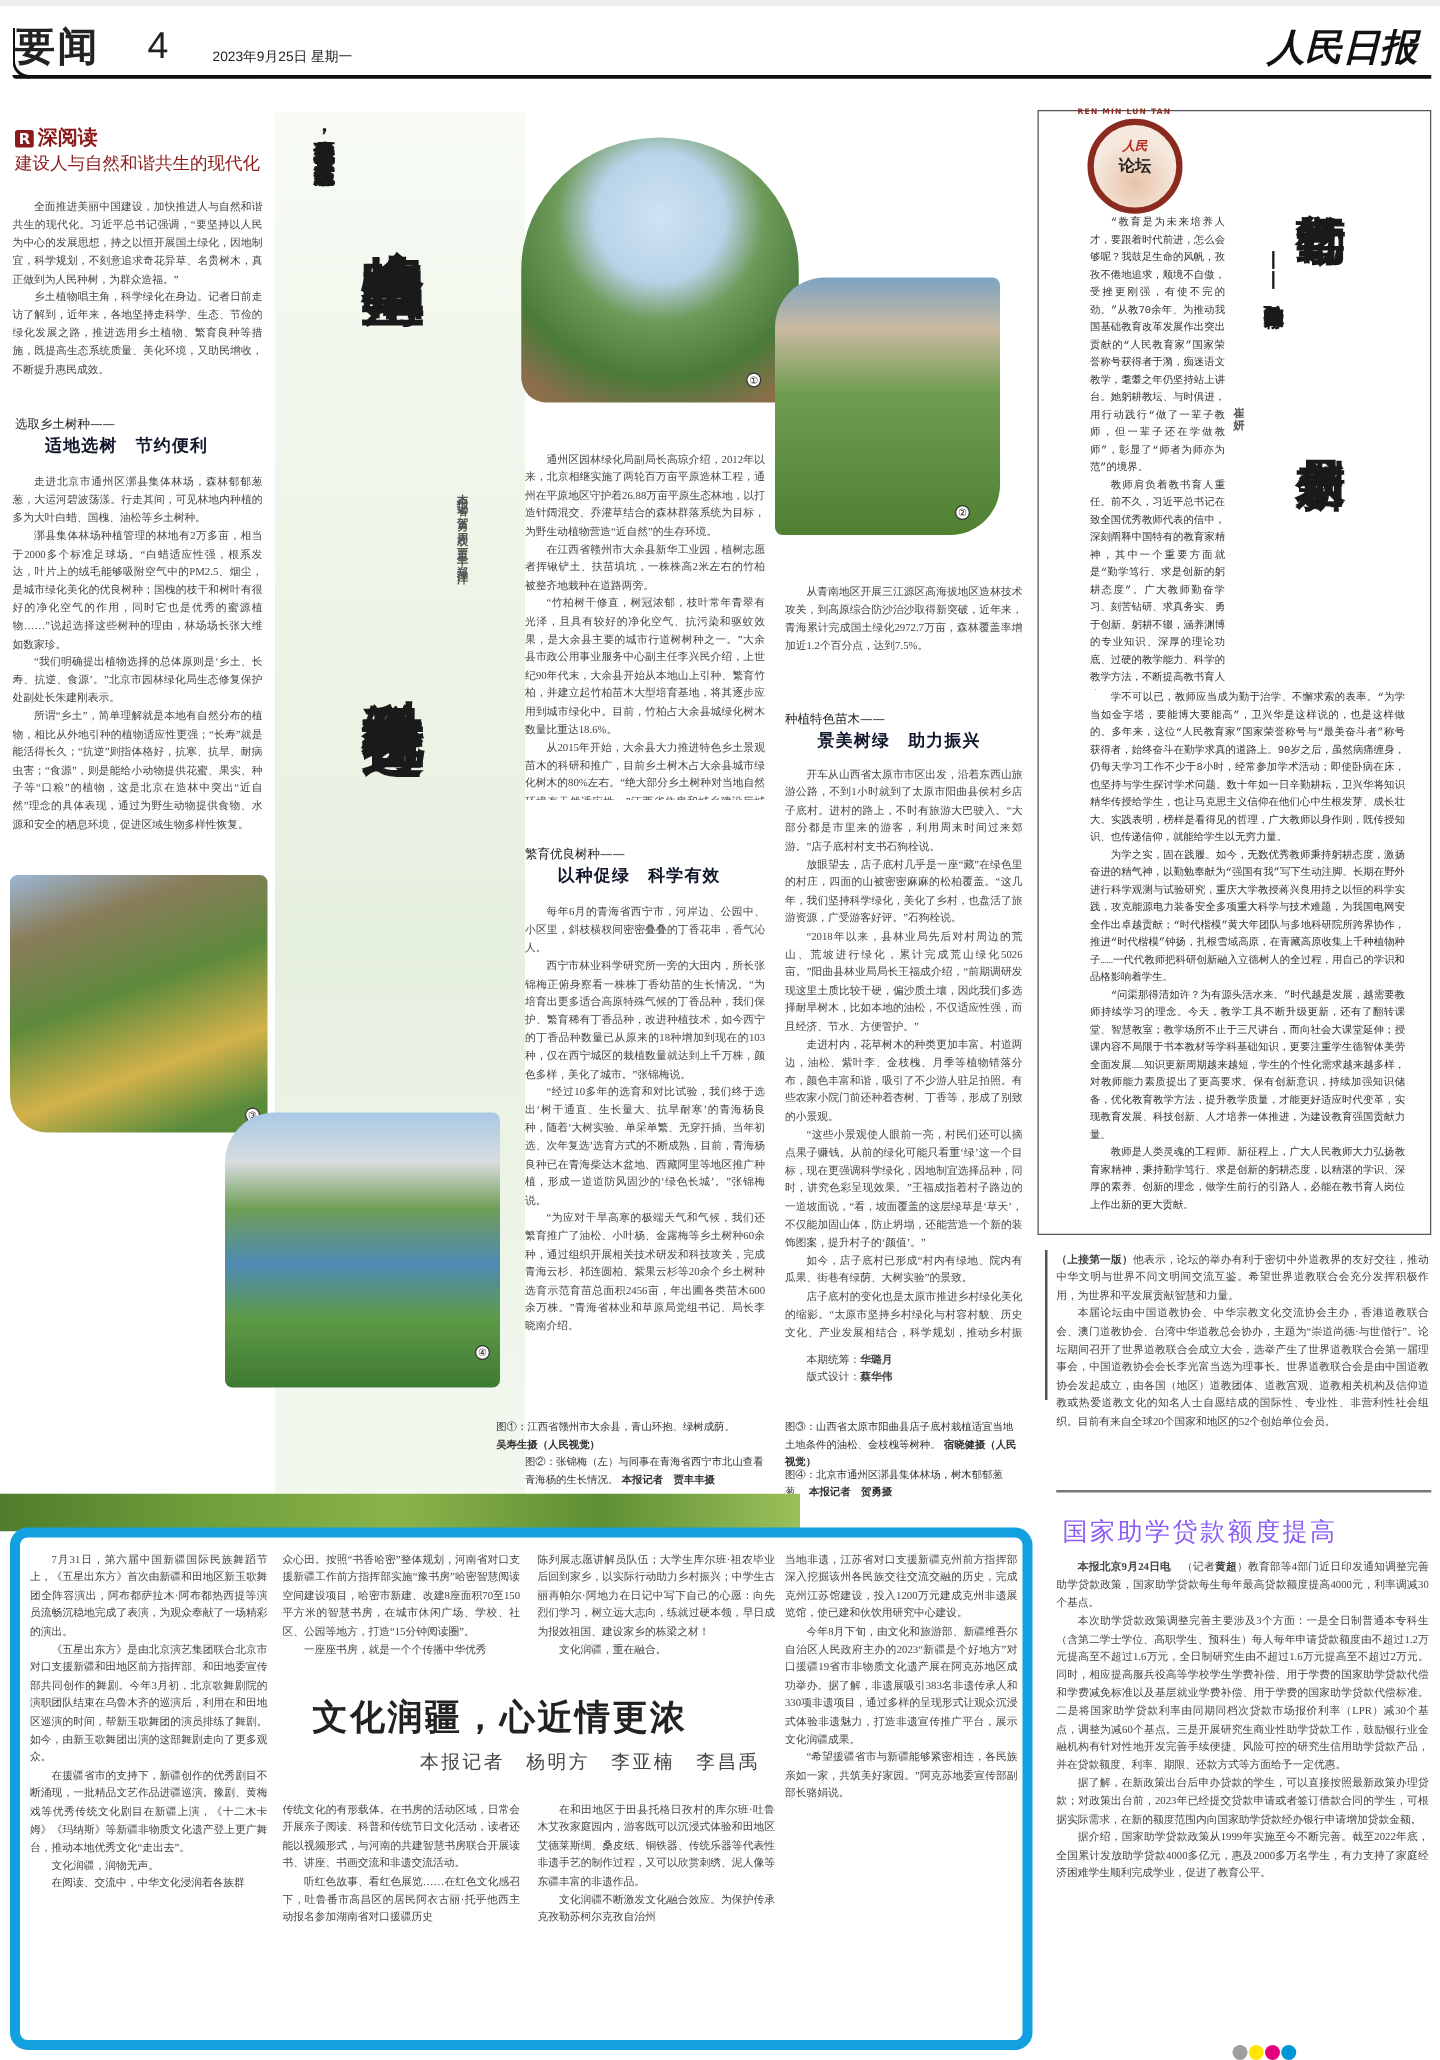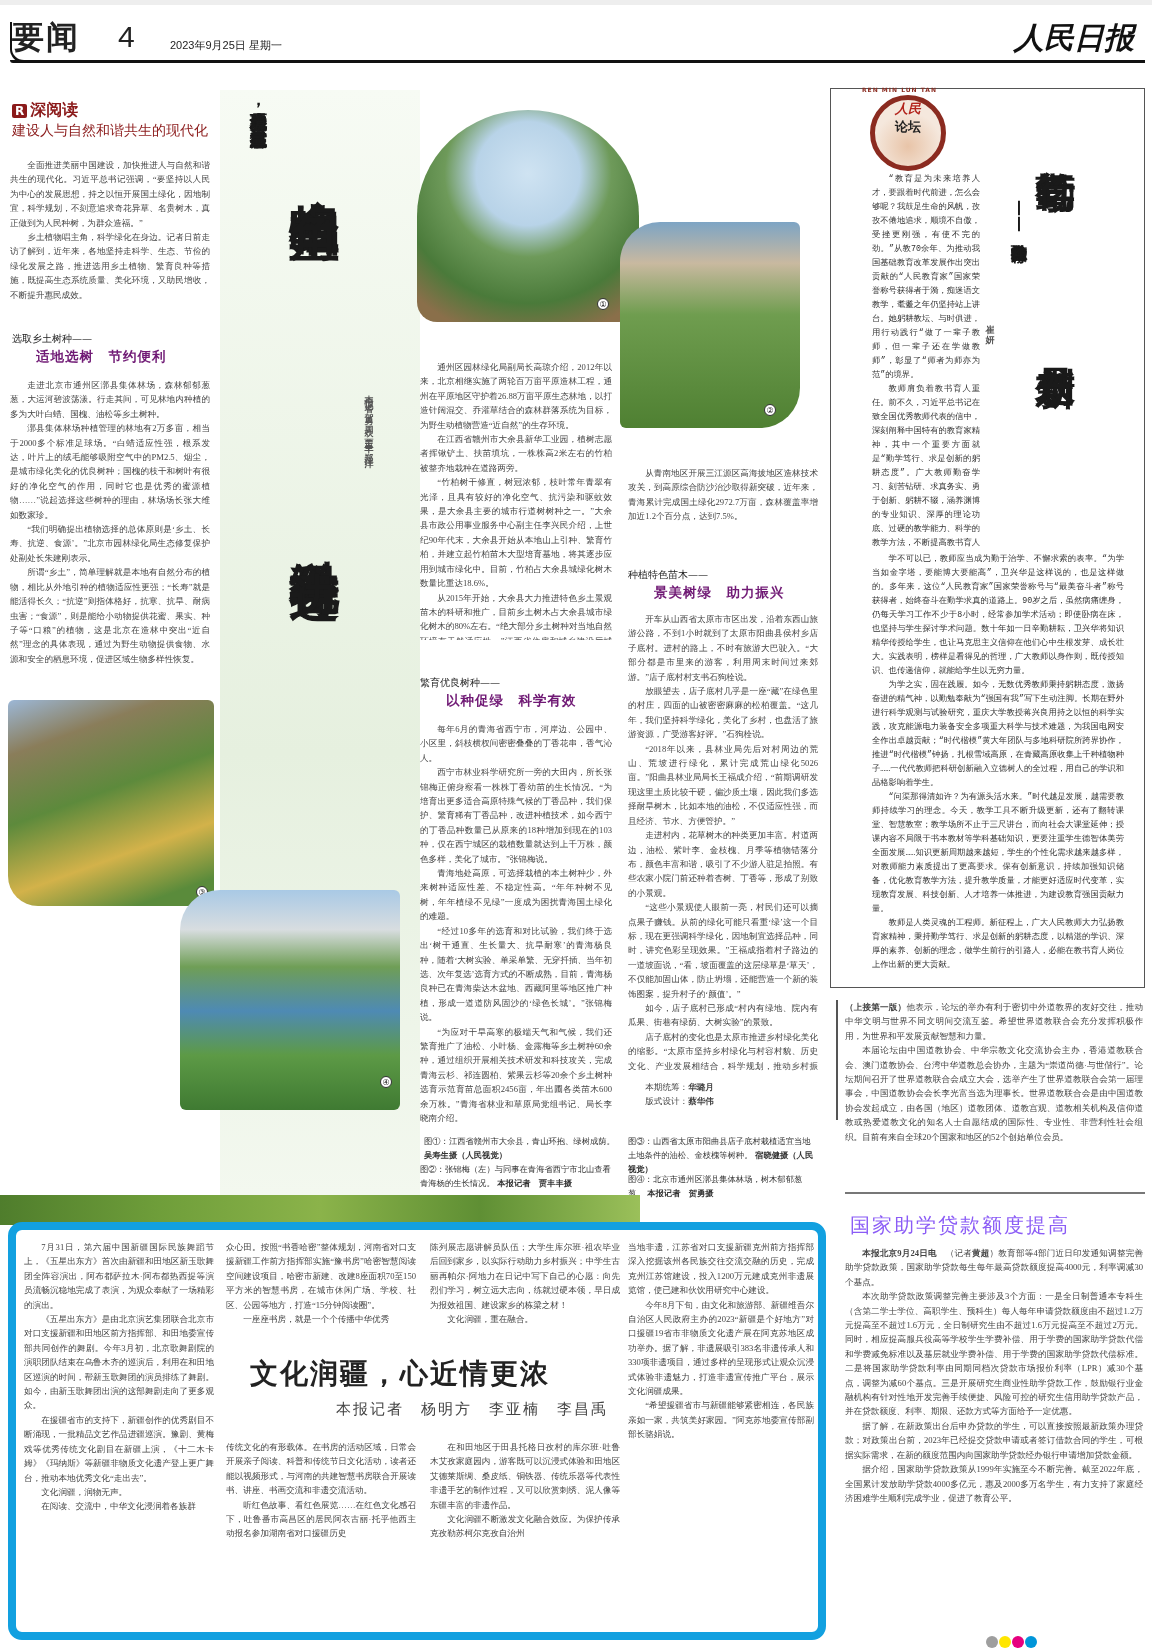--- a/index.html
+++ b/index.html
@@ -11,32 +11,32 @@
 .mast{left:12px;top:16px;font-family:"DejaVu Sans","Liberation Sans",sans-serif;font-size:32px;font-weight:bold;color:#222;letter-spacing:2px}
 .pagenum{left:118px;top:20px;font-family:"Liberation Sans",sans-serif;font-size:30px;color:#222}
 .date{left:170px;top:38px;font-size:11px;font-family:"Liberation Sans",sans-serif;color:#222}
 .logo{right:18px;top:18px;font-family:"DejaVu Serif",serif;font-size:30px;font-style:italic;font-weight:bold;color:#111}
 .rule{left:10px;top:60px;width:1135px;height:3px;background:#111;border-radius:0 0 0 14px}
 .rulecurve{left:10px;top:22px;width:14px;height:41px;border-left:2px solid #111;border-bottom:3px solid #111;border-radius:0 0 0 14px}
 .deep-title{left:12px;top:100px;color:#8b1a1a;font-family:"DejaVu Sans",sans-serif;font-weight:bold;font-size:16px}
 .deep-badge{display:inline-block;background:#8b1a1a;color:#fff;font-size:12px;padding:0 3px;margin-right:3px;border-radius:2px}
 .deep-sub{left:12px;top:122px;color:#8b1a1a;font-family:"DejaVu Sans",sans-serif;font-size:14px}
 .sechead{font-family:"DejaVu Serif",serif;font-size:10px;color:#222}
-.secmain{font-family:"DejaVu Sans",sans-serif;font-size:13.5px;font-weight:bold;color:#701a75;letter-spacing:1px}
+.secmain{font-family:"DejaVu Sans",sans-serif;font-size:13.5px;font-weight:bold;color:#0f172a;letter-spacing:1px}
 .vtitle{writing-mode:vertical-rl;font-family:"DejaVu Sans",sans-serif;font-weight:bold;color:#1a1a1a}
 .green-bg{left:220px;top:90px;width:200px;height:1105px;background:linear-gradient(180deg,#f7fbf4,#e6f0df 60%,#f3f8ef)}
 .p1{left:417px;top:110px;width:222px;height:212px;border-radius:50% 50% 20px 20px;background:radial-gradient(circle at 50% 30%,#cfe3f2 0%,#b8d3e8 28%,#6e9a5a 45%,#4a7a3a 70%,#8a6f4a 90%)}
 .p2{left:620px;top:222px;width:180px;height:206px;border-radius:40px 6px 40px 6px;background:linear-gradient(180deg,#7da4c4 0%,#c9b9a0 20%,#6f9d4f 45%,#4f8032 100%)}
 .p3{left:8px;top:700px;width:206px;height:206px;border-radius:6px 6px 6px 30px;background:linear-gradient(160deg,#9cb7d6 0%,#8a7d5a 20%,#5d8a3c 45%,#d3b24a 70%,#5a8b3b 90%)}
 .p4{left:180px;top:890px;width:220px;height:220px;border-radius:40px 6px 6px 6px;background:linear-gradient(180deg,#a9c9e5 0%,#d8dde0 18%,#6f9e56 35%,#4e8ab4 55%,#5d9a46 75%,#3f7a32 100%)}
 .tree-top{left:0;top:1195px;width:640px;height:30px;background:linear-gradient(90deg,#4f7d2c,#6f9e3a,#8bb34a,#5f8f34,#9bc05a)}
 .circlenum{width:12px;height:12px;border-radius:50%;background:#fff;border:1px solid #333;font-size:8px;text-align:center;line-height:11px;color:#222;font-family:"DejaVu Sans",sans-serif}
 .forum{left:830px;top:88px;width:315px;height:900px;border:1.5px solid #555}
 .forum-logo{left:870px;top:95px;width:76px;height:76px;border-radius:50%;border:5px solid #8b2b20;background:radial-gradient(circle at 50% 70%,#e8c4a8 0%,#f5e8dd 60%);text-align:center}
-.forum-logo-ren{display:block;font-style:italic;font-weight:bold;color:#b3241c;font-size:13px;}
+.forum-logo-ren{display:block;font-style:italic;font-weight:bold;color:#b3241c;font-size:10px;margin-top:10px}
 .forum-logo-lt{display:block;font-weight:bold;color:#222;font-size:13px;font-family:"DejaVu Sans",sans-serif}
 .forum-txt{font-family:Liberation Mono, monospace;font-size:8.3px;line-height:14px;color:#333;text-align:justify;overflow:hidden}
 .forum-txt p{text-indent:2em}
 .blue-panel{left:8px;top:1222px;width:818px;height:418px;border:8px solid #12a0e0;border-radius:14px;background:#fff}
 .loan-title{left:850px;top:1212px;font-family:"DejaVu Sans",sans-serif;font-size:20px;color:#8b5cf6;letter-spacing:2px}
 .hr{height:2px;background:#777}
 .dots{left:986px;top:1633px}
 .dot{display:inline-block;width:12px;height:12px;border-radius:50%;margin-right:1px}
 .caption{font-family:"DejaVu Serif",serif;font-size:8.3px;line-height:14px;color:#333}
 .caption b{font-family:"DejaVu Sans",sans-serif}
@@ -90,21 +90,20 @@
   <p>在江西省赣州市大余县新华工业园，植树志愿者挥锹铲土、扶苗填坑，一株株高2米左右的竹柏被整齐地栽种在道路两旁。</p>
   <p>“竹柏树干修直，树冠浓郁，枝叶常年青翠有光泽，且具有较好的净化空气、抗污染和驱蚊效果，是大余县主要的城市行道树树种之一。”大余县市政公用事业服务中心副主任李兴民介绍，上世纪90年代末，大余县开始从本地山上引种、繁育竹柏，并建立起竹柏苗木大型培育基地，将其逐步应用到城市绿化中。目前，竹柏占大余县城绿化树木数量比重达18.6%。</p>
   <p>从2015年开始，大余县大力推进特色乡土景观苗木的科研和推广，目前乡土树木占大余县城市绿化树木的80%左右。“绝大部分乡土树种对当地自然环境有天然适应性。”江西省住房和城乡建设厅城市建设处高级工程师吴剑平说。</p>
 </div>
 
 <div class="abs sechead" style="left:420px;top:676px">繁育优良树种——</div>
 <div class="abs secmain" style="left:446px;top:692px">以种促绿　科学有效</div>
 <div class="abs txt" style="left:420px;top:722px;width:192px;height:400px">
   <p>每年6月的青海省西宁市，河岸边、公园中、小区里，斜枝横杈间密密叠叠的丁香花串，香气沁人。</p>
   <p>西宁市林业科学研究所一旁的大田内，所长张锦梅正俯身察看一株株丁香幼苗的生长情况。“为培育出更多适合高原特殊气候的丁香品种，我们保护、繁育稀有丁香品种，改进种植技术，如今西宁的丁香品种数量已从原来的18种增加到现在的103种，仅在西宁城区的栽植数量就达到上千万株，颜色多样，美化了城市。”张锦梅说。</p>
-  <p>青海地处高原，可选择栽植的本土树种少，外来树种适应性差、不稳定性高。“年年种树不见树，年年植绿不见绿”一度成为困扰青海国土绿化的难题。</p>
   <p>“经过10多年的选育和对比试验，我们终于选出‘树干通直、生长量大、抗旱耐寒’的青海杨良种，随着‘大树实验、单采单繁、无穿扦插、当年初选、次年复选’选育方式的不断成熟，目前，青海杨良种已在青海柴达木盆地、西藏阿里等地区推广种植，形成一道道防风固沙的‘绿色长城’。”张锦梅说。</p>
   <p>“为应对干旱高寒的极端天气和气候，我们还繁育推广了油松、小叶杨、金露梅等乡土树种60余种，通过组织开展相关技术研发和科技攻关，完成青海云杉、祁连圆柏、紫果云杉等20余个乡土树种选育示范育苗总面积2456亩，年出圃各类苗木600余万株。”青海省林业和草原局党组书记、局长李晓南介绍。</p>
 </div>
 
 <div class="abs txt" style="left:628px;top:466px;width:190px;height:60px">
   <p>从青南地区开展三江源区高海拔地区造林技术攻关，到高原综合防沙治沙取得新突破，近年来，青海累计完成国土绿化2972.7万亩，森林覆盖率增加近1.2个百分点，达到7.5%。</p>
 </div>
 <div class="abs sechead" style="left:628px;top:568px">种植特色苗木——</div>
 <div class="abs secmain" style="left:654px;top:584px">景美树绿　助力振兴</div>
 <div class="abs txt" style="left:628px;top:612px;width:190px;height:462px">
@@ -114,21 +113,21 @@
   <p>走进村内，花草树木的种类更加丰富。村道两边，油松、紫叶李、金枝槐、月季等植物错落分布，颜色丰富和谐，吸引了不少游人驻足拍照。有些农家小院门前还种着杏树、丁香等，形成了别致的小景观。</p>
   <p>“这些小景观使人眼前一亮，村民们还可以摘点果子赚钱。从前的绿化可能只看重‘绿’这一个目标，现在更强调科学绿化，因地制宜选择品种，同时，讲究色彩呈现效果。”王福成指着村子路边的一道坡面说，“看，坡面覆盖的这层绿草是‘草天’，不仅能加固山体，防止坍塌，还能营造一个新的装饰图案，提升村子的‘颜值’。”</p>
   <p>如今，店子底村已形成“村内有绿地、院内有瓜果、街巷有绿荫、大树实验”的景致。</p>
   <p>店子底村的变化也是太原市推进乡村绿化美化的缩影。“太原市坚持乡村绿化与村容村貌、历史文化、产业发展相结合，科学规划，推动乡村振兴。近3年来，太原市绿化村庄491个。”太原市规划和自然资源局国土绿化管理科科长温祺说。</p>
 </div>
 <div class="abs txt" style="left:628px;top:1080px;width:190px;height:30px">
   <p><span>本期统筹：</span><b>华璐月</b></p>
   <p><span>版式设计：</span><b>蔡华伟</b></p>
 </div>
 
-<div class="abs caption" style="left:424px;top:1134px;width:192px">
+<div class="abs caption" style="left:397px;top:1134px;width:192px">
   <span>图①：江西省赣州市大余县，青山环抱、绿树成荫。</span> <b>吴寿生摄（人民视觉）</b>
 </div>
 <div class="abs caption" style="left:420px;top:1162px;width:192px">
   <span>图②：张锦梅（左）与同事在青海省西宁市北山查看青海杨的生长情况。</span> <b>本报记者　贾丰丰摄</b>
 </div>
 <div class="abs caption" style="left:628px;top:1134px;width:190px">
   <span>图③：山西省太原市阳曲县店子底村栽植适宜当地土地条件的油松、金枝槐等树种。</span> <b>宿晓健摄（人民视觉）</b>
 </div>
 <div class="abs caption" style="left:628px;top:1172px;width:190px">
   <span>图④：北京市通州区漷县集体林场，树木郁郁葱葱。</span> <b>本报记者　贺勇摄</b>

